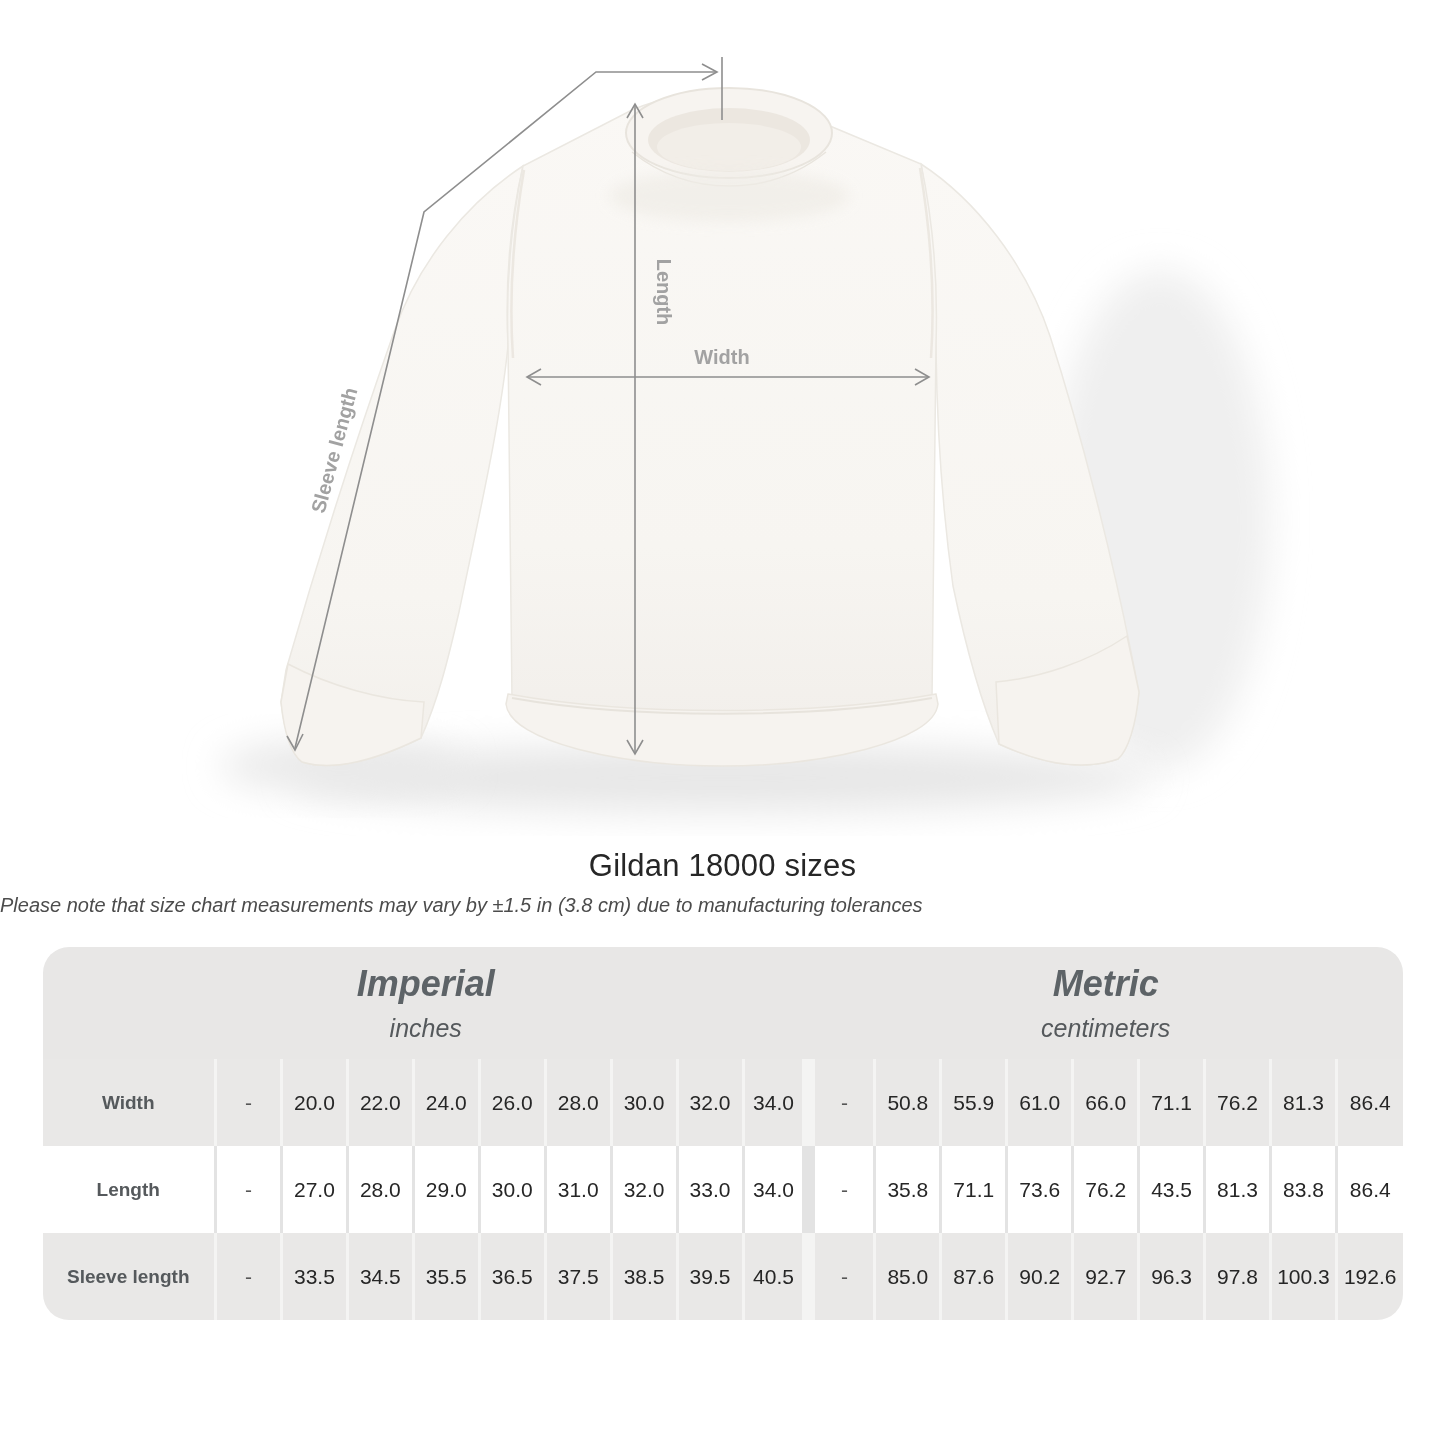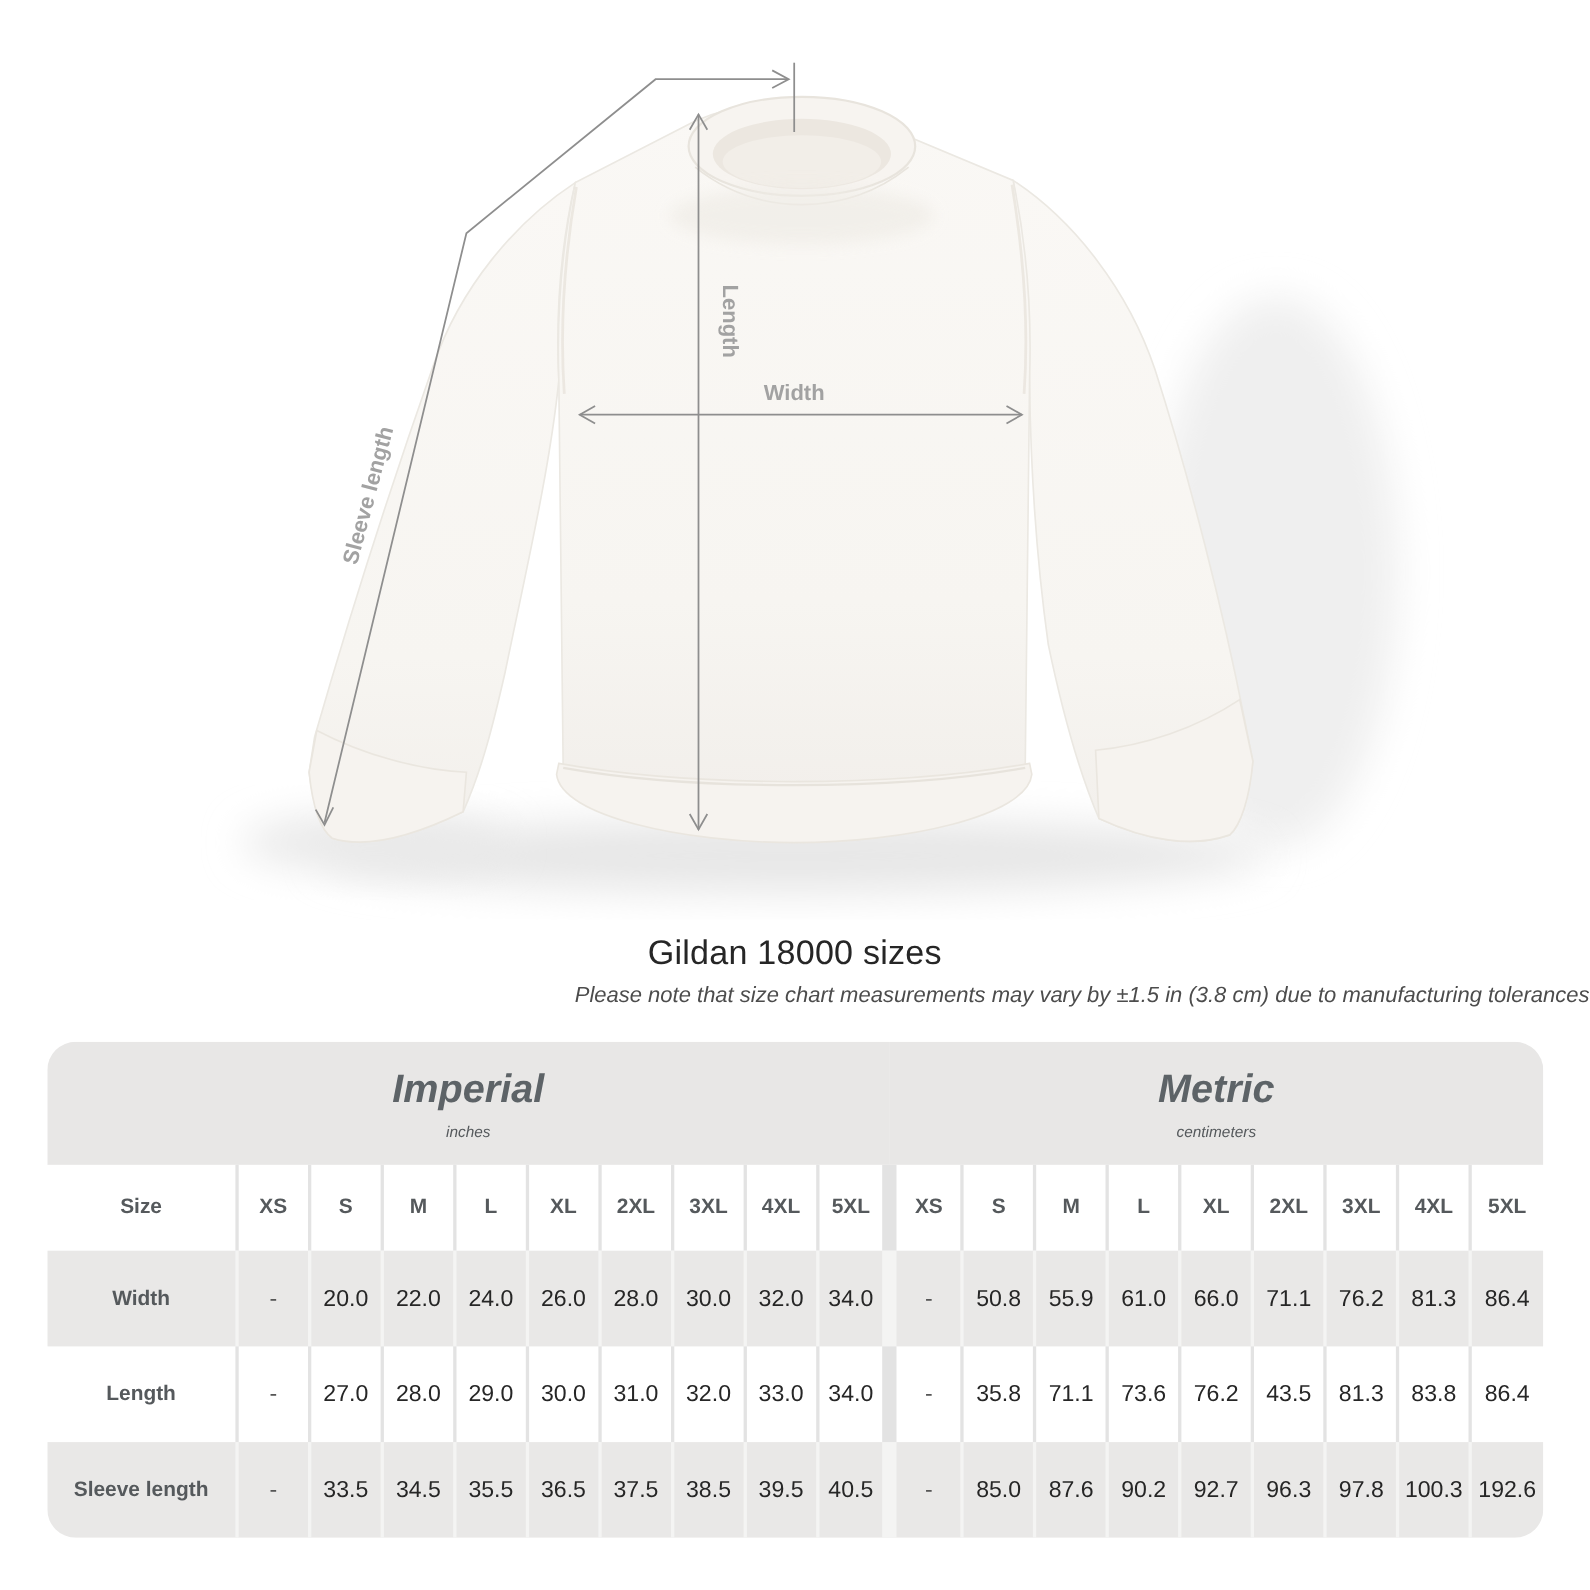--- a/index.html
+++ b/index.html
@@ -23,21 +23,21 @@
 
   .title{
     text-align:center;
     font-size:31px;
     font-weight:normal;
     color:var(--title-text);
     letter-spacing:.2px;
     margin:12px 0 10px;
   }
   .note{
-    text-align:right;
+    text-align:left;
     font-style:italic;
     font-size:20px;
     color:var(--note-text);
     margin:0 0 30px;
   }
 
   .table-wrap{
     width:1360px;
     margin:0 auto;
     border-radius:26px;
@@ -60,21 +60,21 @@
     font-weight:normal;
   }
   .group-name{
     font-size:36px;
     font-weight:bold;
     font-style:italic;
     color:#5d6367;
     line-height:1.15;
   }
   .group-unit{
-    font-size:14px;
+    font-size:25px;
     font-style:italic;
     color:#55595c;
     margin-top:10px;
   }
 
   tr.sizes-row th{
     background:#ffffff;
     height:78px;
     font-size:19px;
     font-weight:bold;
@@ -225,41 +225,20 @@
       <tr class="group-row">
         <th colspan="10">
           <div class="group-name">Imperial</div>
           <div class="group-unit">inches</div>
         </th>
         <th colspan="9">
           <div class="group-name">Metric</div>
           <div class="group-unit">centimeters</div>
         </th>
       </tr>
-      <tr class="sizes-row">
-        <th>Size</th>
-      <th>XS</th>
-          <th>S</th>
-          <th>M</th>
-          <th>L</th>
-          <th>XL</th>
-          <th>2XL</th>
-          <th>3XL</th>
-          <th>4XL</th>
-          <th>5XL</th>
-          <th class="sec">XS</th>
-          <th>S</th>
-          <th>M</th>
-          <th>L</th>
-          <th>XL</th>
-          <th>2XL</th>
-          <th>3XL</th>
-          <th>4XL</th>
-          <th>5XL</th>
-        </tr>
     </thead>
     <tbody>
         <tr class="data-row stripe">
           <th>Width</th>
           <td class="dash">-</td>
           <td>20.0</td>
           <td>22.0</td>
           <td>24.0</td>
           <td>26.0</td>
           <td>28.0</td>

